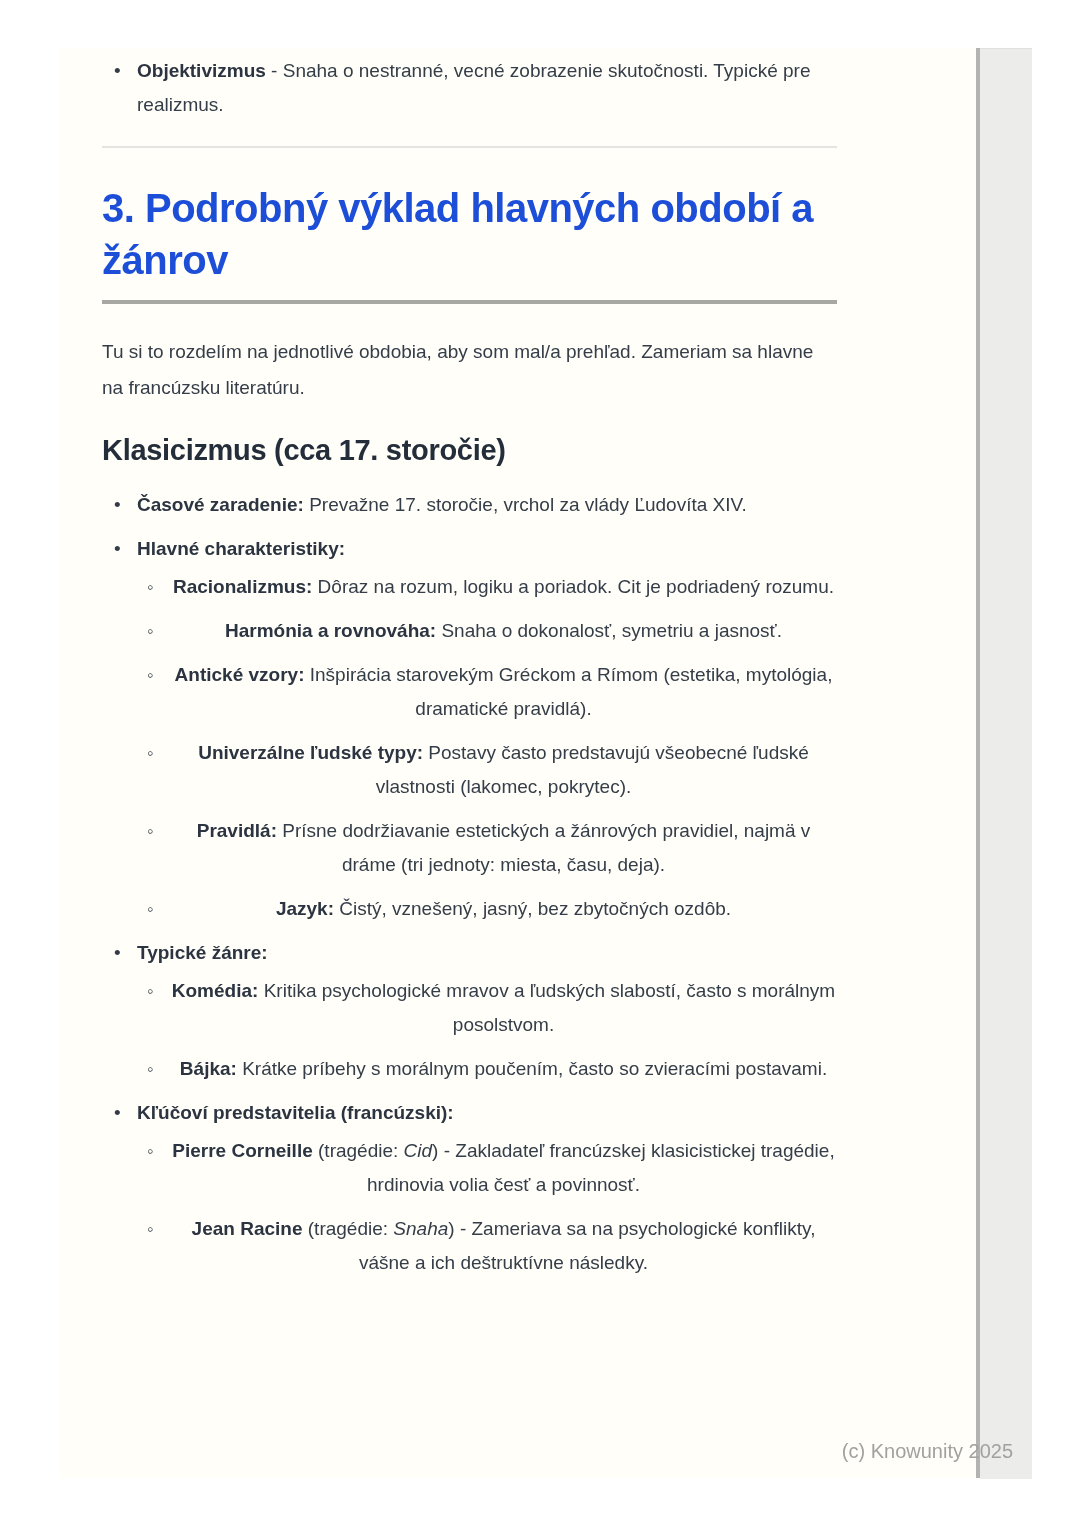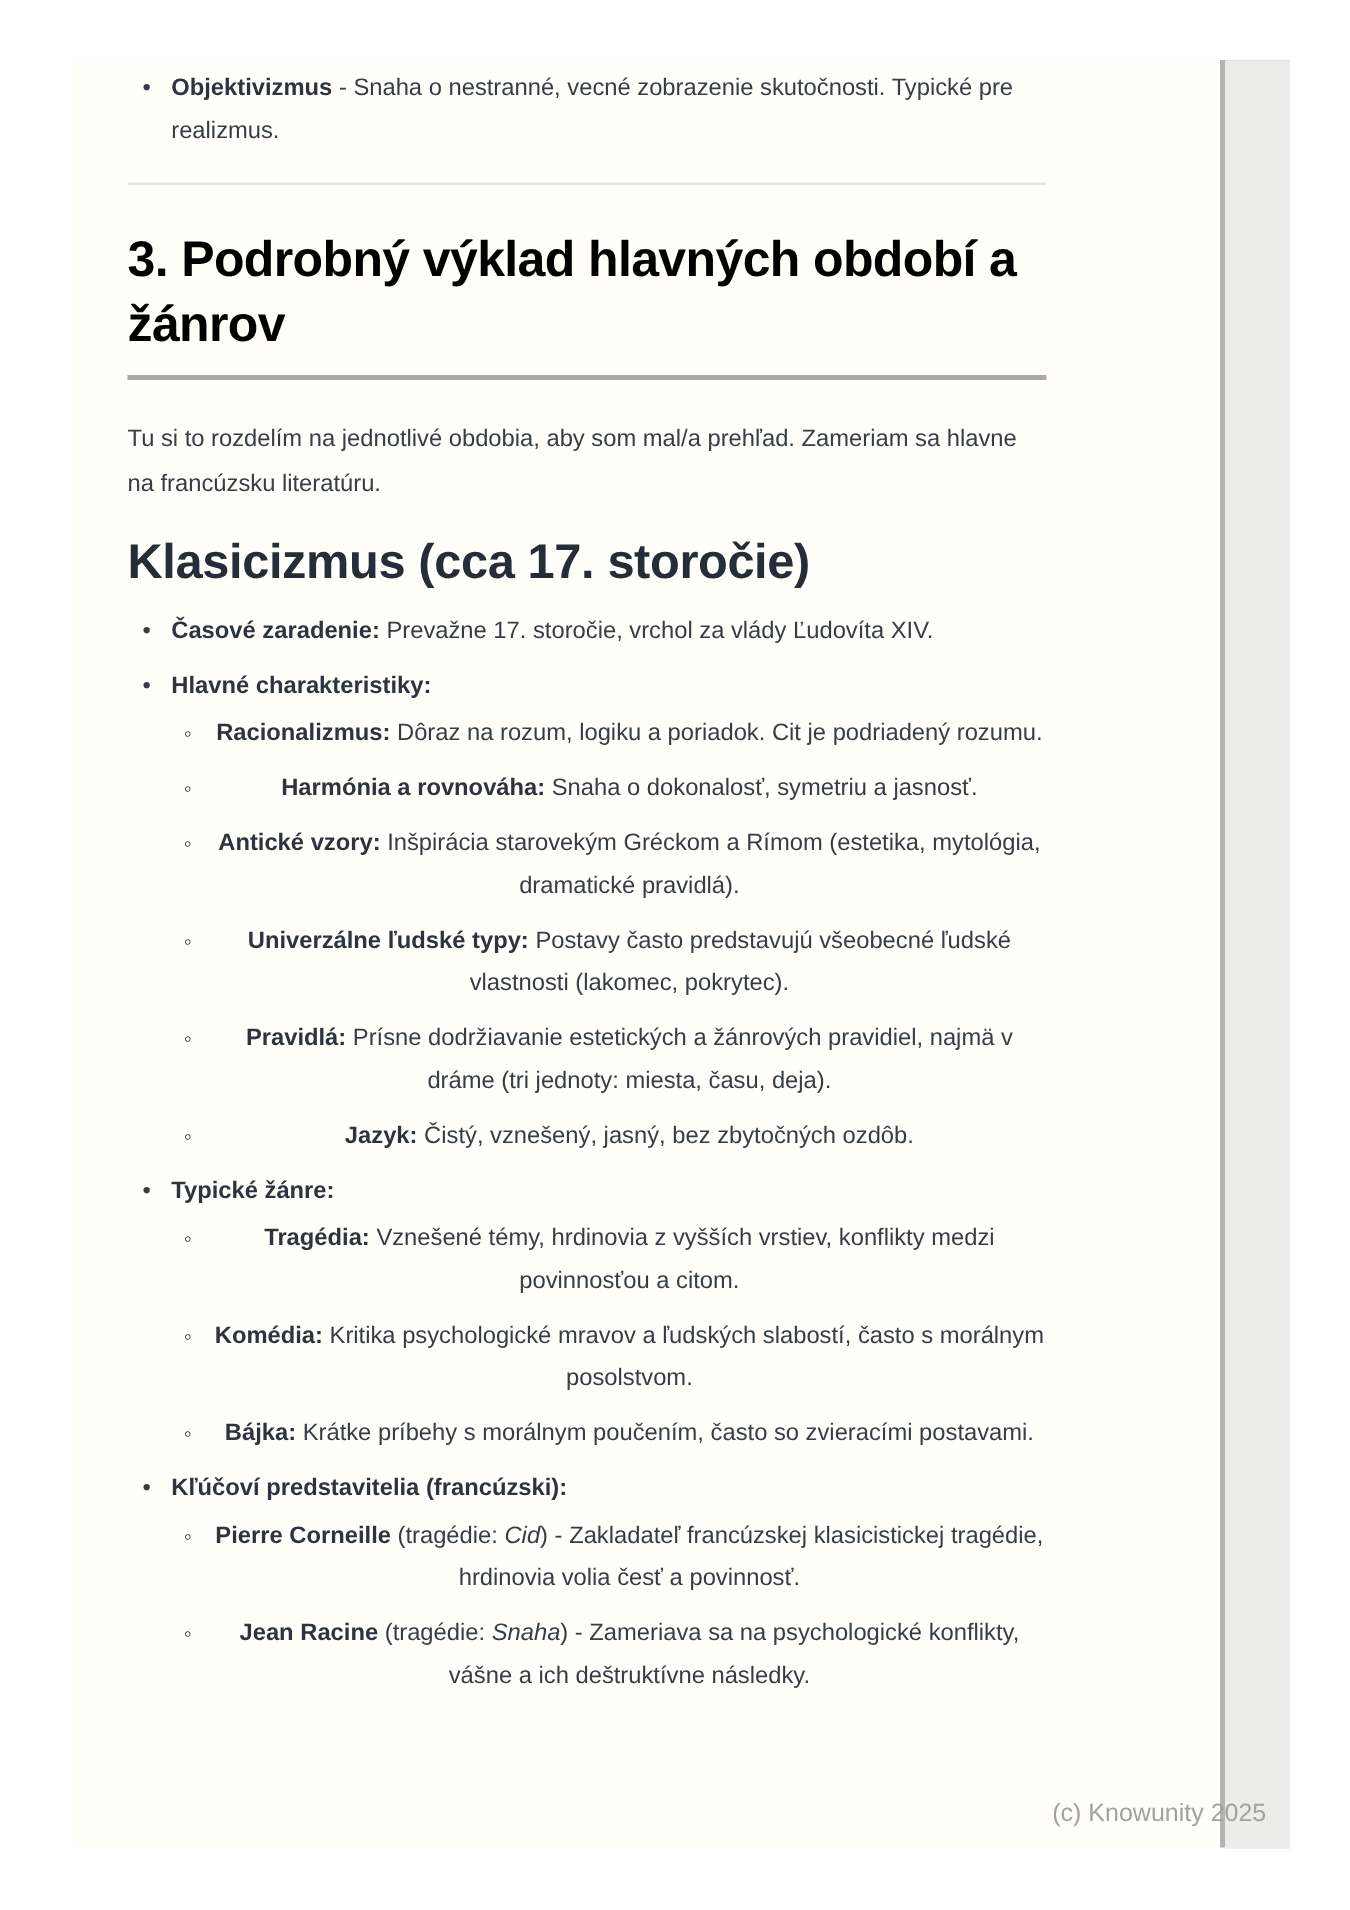--- a/index.html
+++ b/index.html
@@ -68,35 +68,35 @@
   em { font-style: italic; }
   .hr-light {
     height: 2px;
     background: #e4e4e1;
     margin-top: 24px;
   }
   h1 {
     font-size: 40px;
     line-height: 52px;
     font-weight: 700;
-    color: #000000;
+    color: #1d4ed8;
     letter-spacing: -0.5px;
     margin: 34px 0 14px 0;
   }
   .hr-dark {
     height: 4px;
     background: #a7a7a3;
     margin: 0 0 30px 0;
   }
   p.intro {
     margin: 0 0 24px 0;
     line-height: 36px;
   }
   h2 {
-    font-size: 39px;
+    font-size: 29px;
     line-height: 40px;
     font-weight: 700;
     color: #242e3a;
     letter-spacing: -0.3px;
     margin: 0 0 18px 0;
   }
   .watermark {
     position: absolute;
     top: 1441px;
     right: 67px;
@@ -138,21 +138,20 @@
             <li><strong>Harmónia a rovnováha:</strong><span> Snaha o dokonalosť, symetriu a jasnosť.</span></li>
             <li><strong>Antické vzory:</strong><span> Inšpirácia starovekým Gréckom a Rímom (estetika, mytológia, dramatické pravidlá).</span></li>
             <li><strong>Univerzálne ľudské typy:</strong><span> Postavy často predstavujú všeobecné ľudské vlastnosti (lakomec, pokrytec).</span></li>
             <li><strong>Pravidlá:</strong><span> Prísne dodržiavanie estetických a žánrových pravidiel, najmä v dráme (tri jednoty: miesta, času, deja).</span></li>
             <li><strong>Jazyk:</strong><span> Čistý, vznešený, jasný, bez zbytočných ozdôb.</span></li>
           </ul>
         </li>
 
         <li><strong>Typické žánre:</strong>
           <ul class="l2">
-            <li><strong>Tragédia:</strong><span> Vznešené témy, hrdinovia z vyšších vrstiev, konflikty medzi povinnosťou a citom.</span></li>
             <li><strong>Komédia:</strong><span> Kritika psychologické mravov a ľudských slabostí, často s morálnym posolstvom.</span></li>
             <li><strong>Bájka:</strong><span> Krátke príbehy s morálnym poučením, často so zvieracími postavami.</span></li>
           </ul>
         </li>
 
         <li><strong>Kľúčoví predstavitelia (francúzski):</strong>
           <ul class="l2">
             <li><strong>Pierre Corneille</strong><span> (tragédie: </span><em>Cid</em><span>) - Zakladateľ francúzskej klasicistickej tragédie, hrdinovia volia česť a povinnosť.</span></li>
             <li><strong>Jean Racine</strong><span> (tragédie: </span><em>Snaha</em><span>) - Zameriava sa na psychologické konflikty, vášne a ich deštruktívne následky.</span></li>
           </ul>

